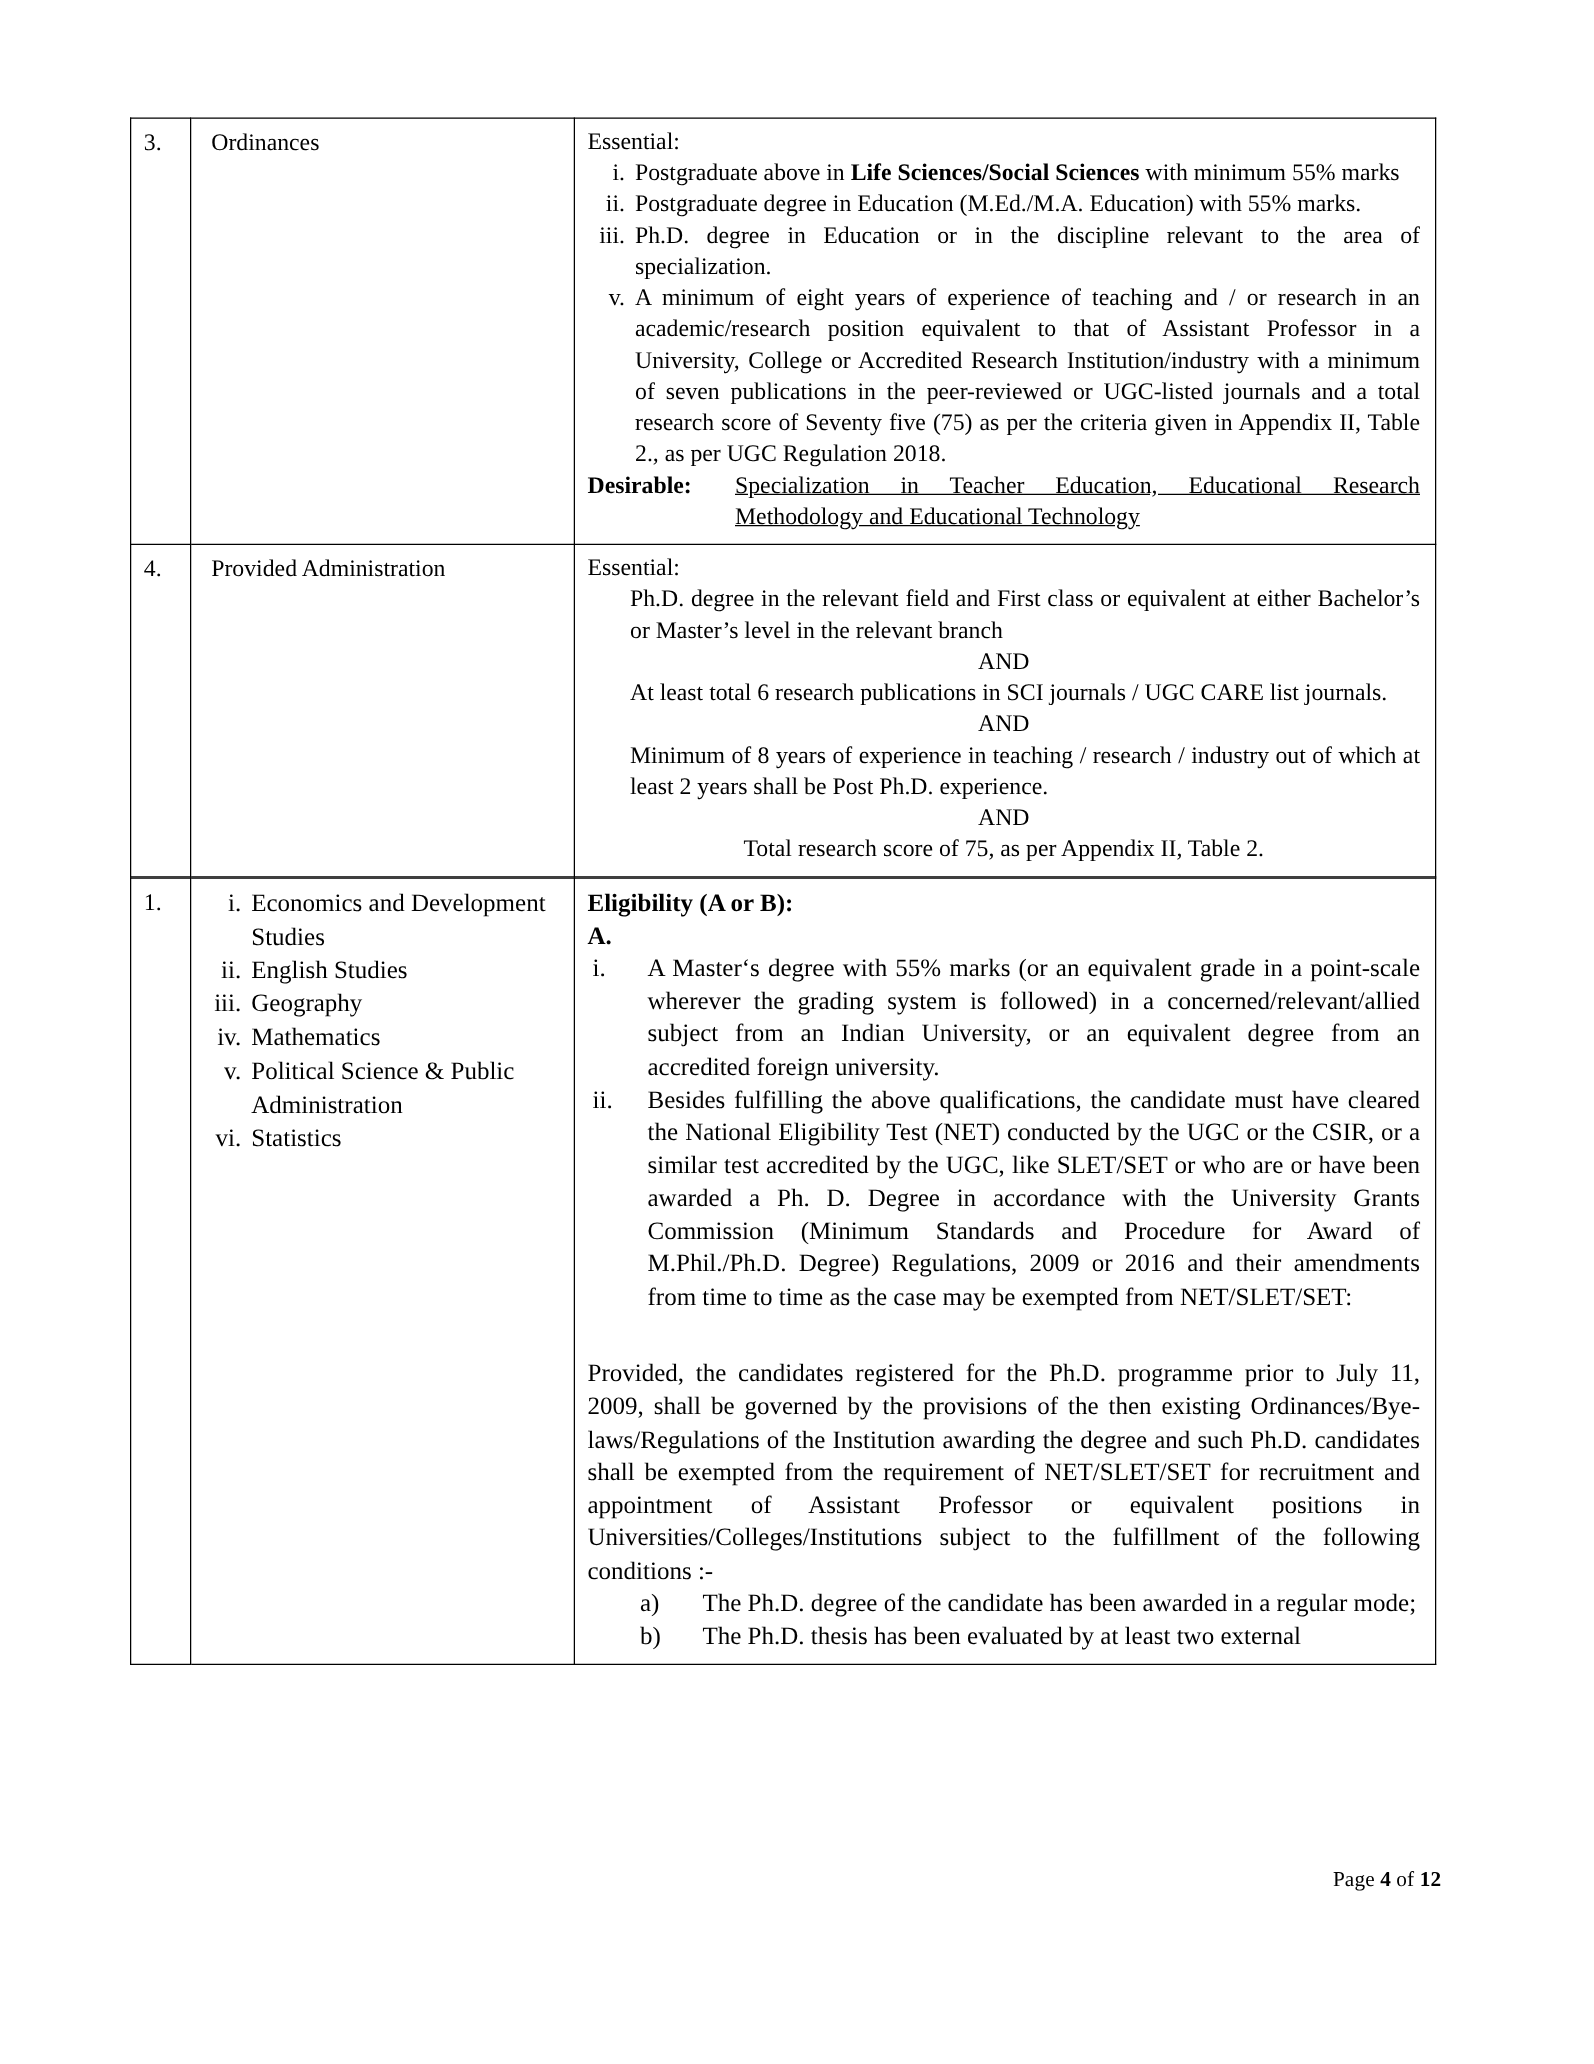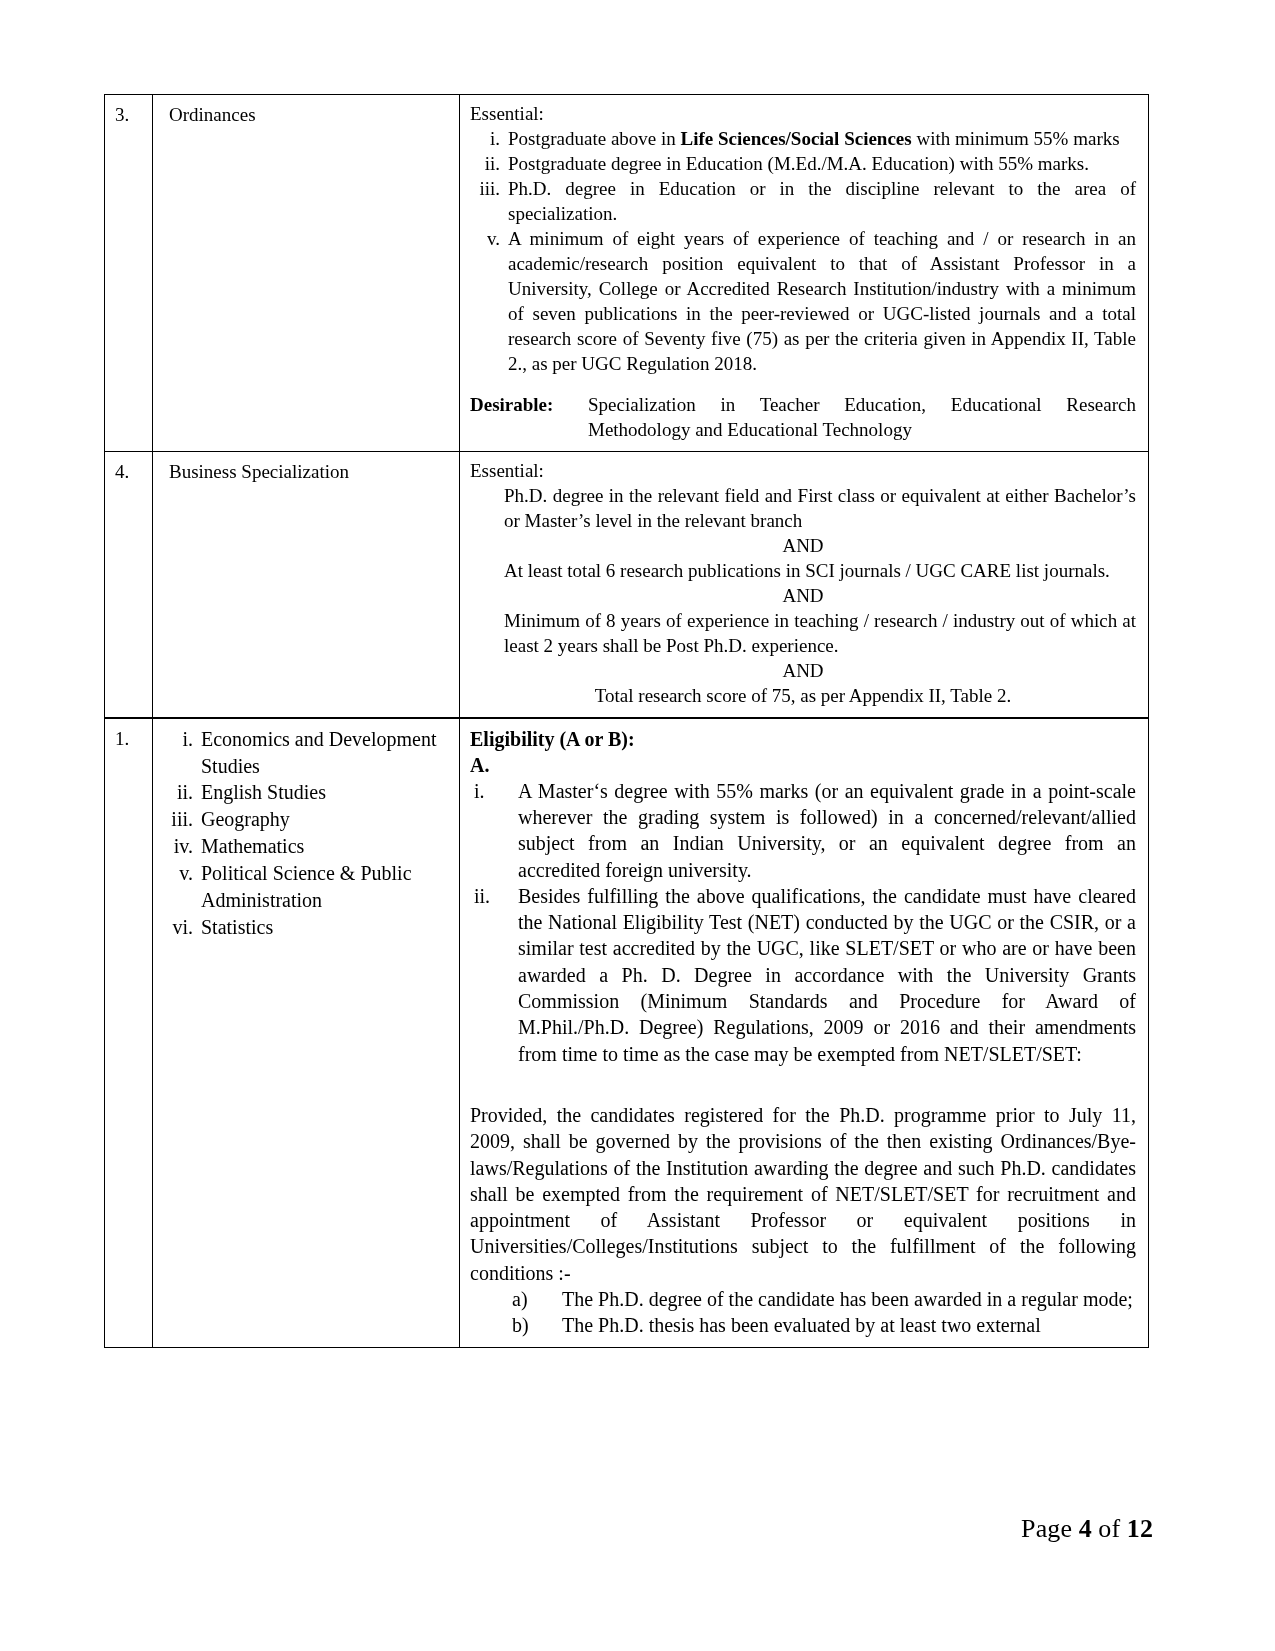--- a/index.html
+++ b/index.html
@@ -81,24 +81,24 @@
     width: 30px;
     text-align: right;
   }
 
   .just { text-align: justify; }
   .ctr  { text-align: center; }
 
   .indent-1 { padding-left: 34px; }
 
   .desirable-wrap {
-    margin-top: 16px;
     position: relative;
     padding-left: 118px;
     text-align: justify;
+    text-decoration: underline;
   }
   .desirable-wrap .dlbl {
     position: absolute;
     left: 0; top: 0;
     font-weight: bold;
   }
 
   
   ul.subjlist {
     list-style: none;
@@ -186,23 +186,22 @@
     margin: 14px 0 9px 0;
     padding-left: 14px;
     letter-spacing: 0.2px;
   }
   .ap-heading .num { margin-right: 16px; }
 
   .footer {
     position: absolute;
     right: 122px;
     top: 1494px;
-    font-size: 26px;
+    font-size: 17px;
     letter-spacing: 0.1px;
-    margin-top: 20px;
   }
 </style>
 </head>
 <body>
 
 <div class="page">
   <div class="content">
 
     <table class="qual">
       <colgroup>
@@ -246,21 +245,21 @@
               </div>
             </div>
           </td>
         </tr>
 
         <tr>
           <td>
             <div class="cell-pad-sn">4.</div>
           </td>
           <td>
-            <div class="cell-pad-dept">Business Specialization</div>
+            <div class="cell-pad-dept">Provided Administration</div>
           </td>
           <td>
             <div class="cell-pad-body">
               <div class="lbl">Essential:</div>
               <div class="just indent-1">Ph.D. degree in the relevant field and First class or equivalent at either Bachelor’s or Master’s level in the relevant branch</div>
               <div class="ctr lbl">AND</div>
               <div class="just indent-1">At least total 6 research publications in SCI journals / UGC CARE list journals.</div>
               <div class="ctr lbl">AND</div>
               <div class="just indent-1">Minimum of 8 years of experience in teaching / research / industry out of which at least 2 years shall be Post Ph.D. experience.</div>
               <div class="ctr lbl">AND</div>

